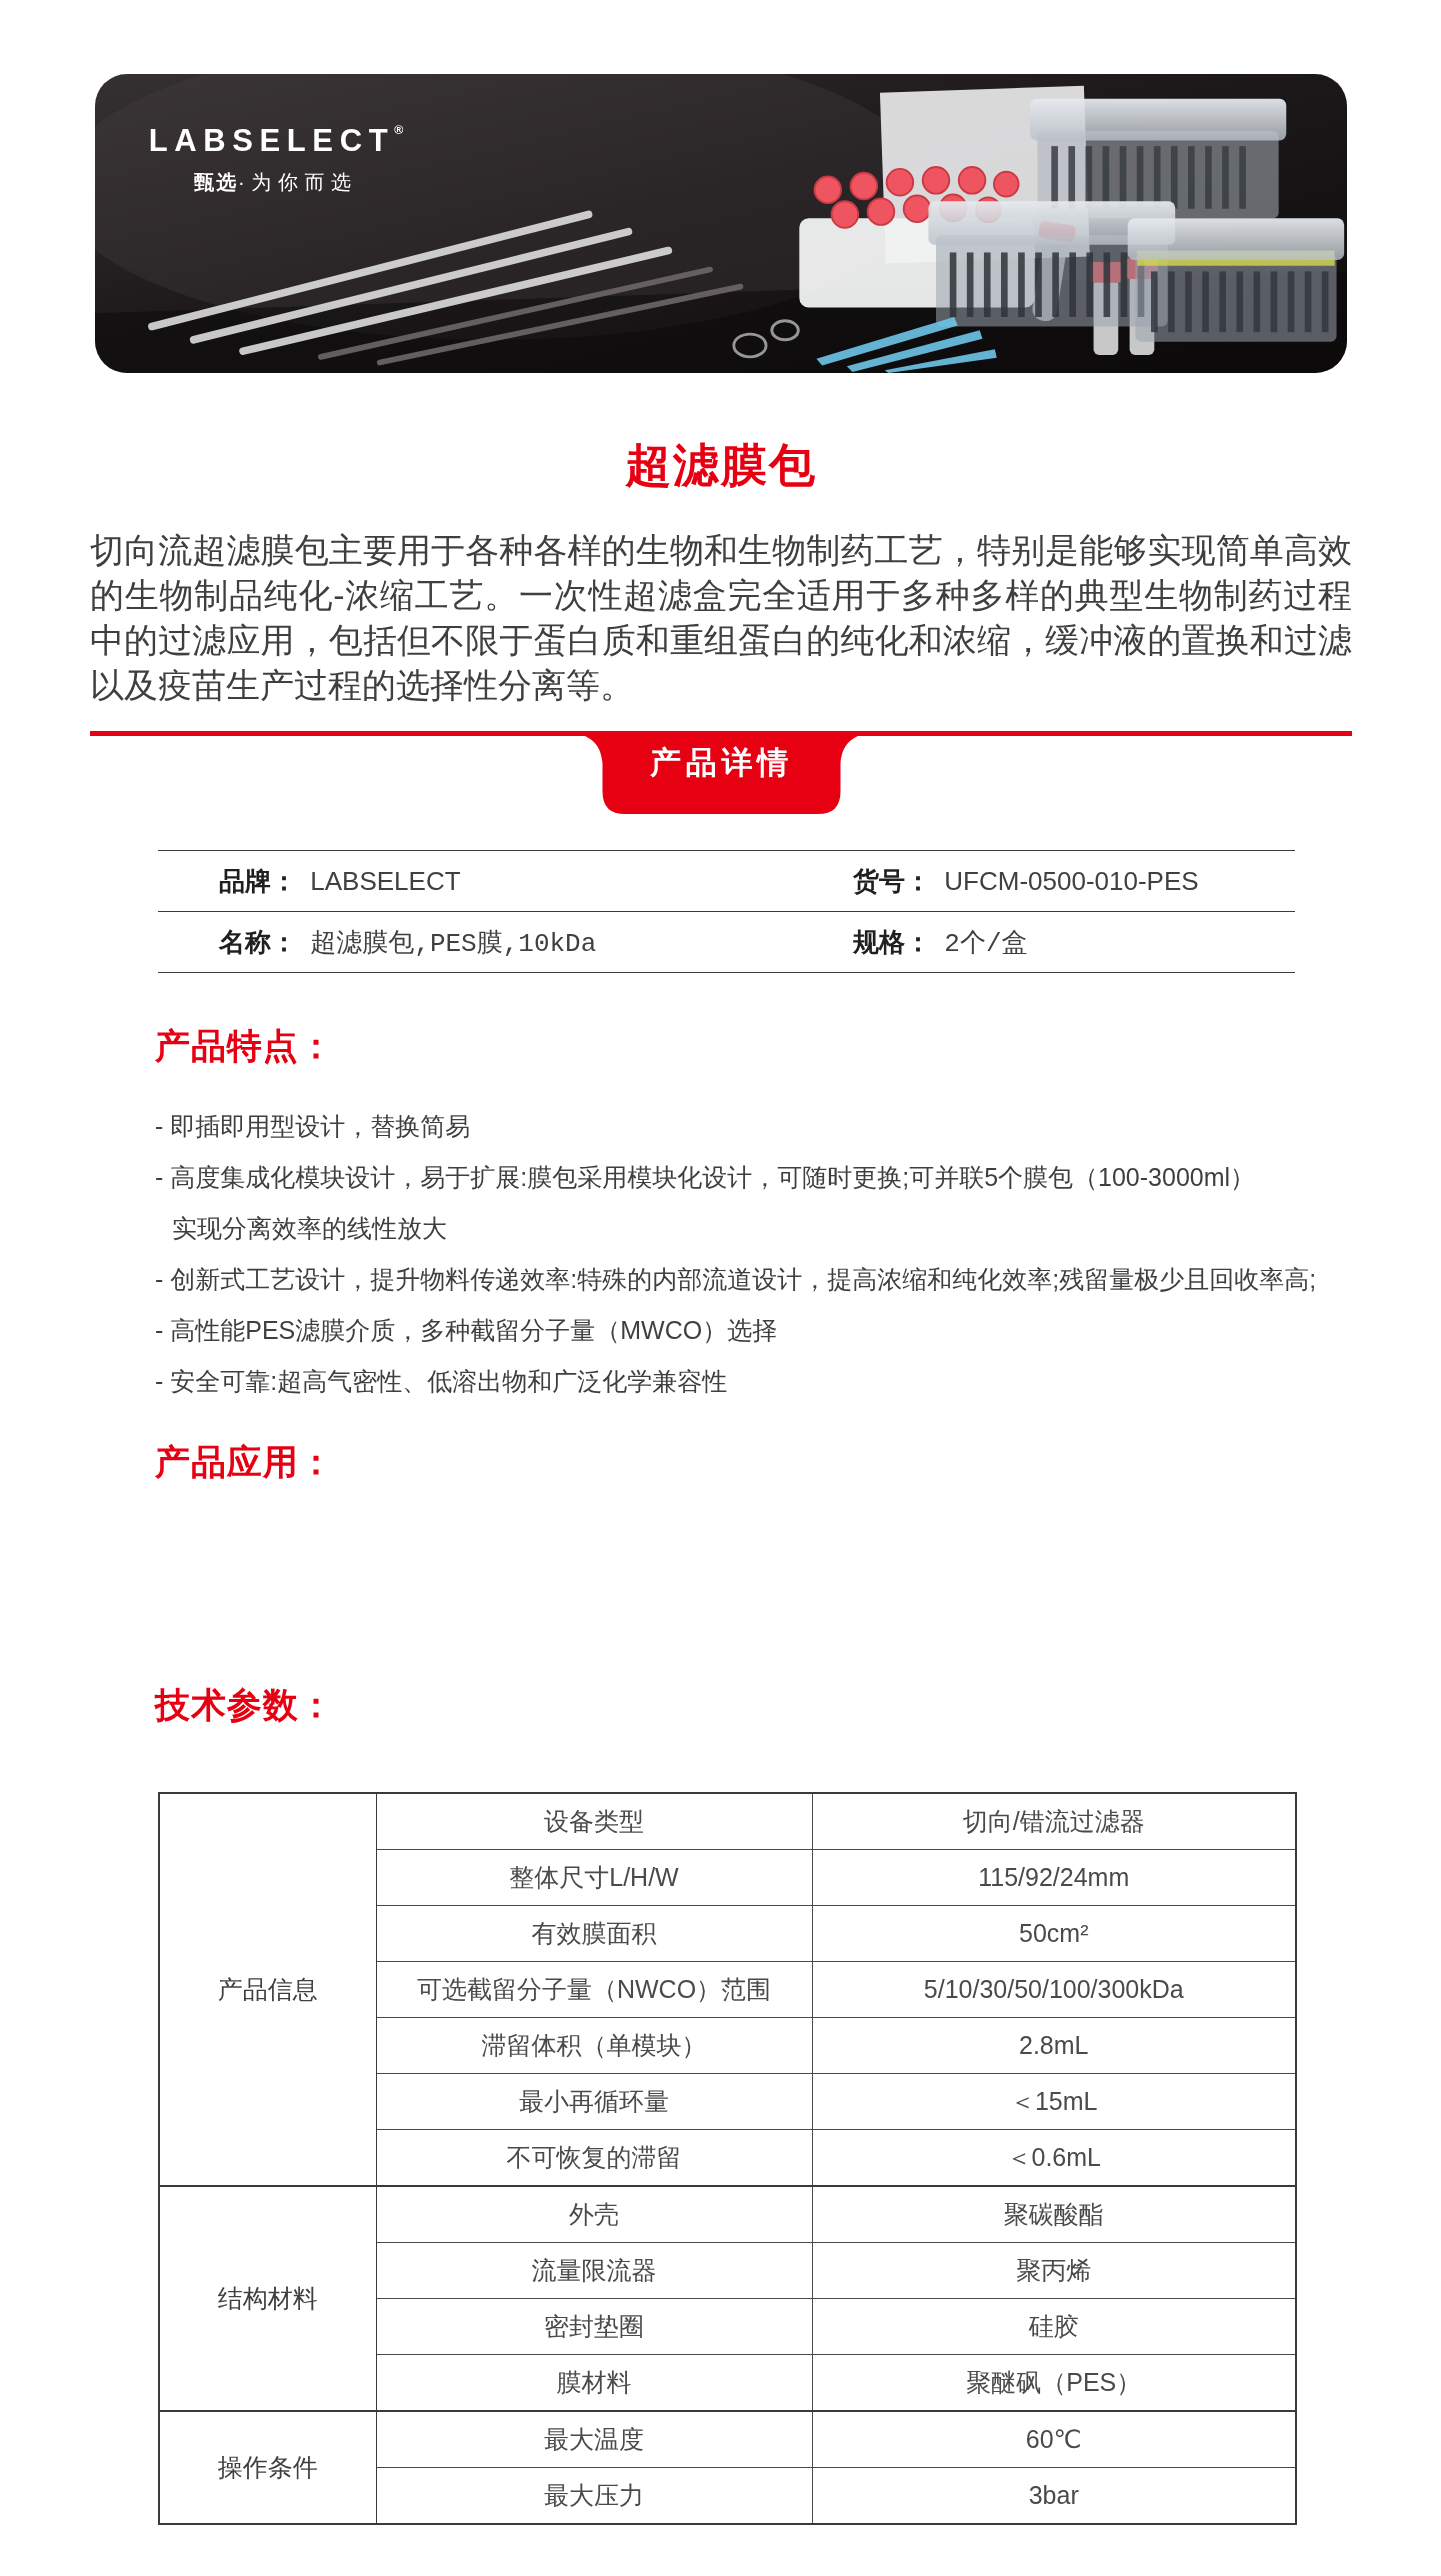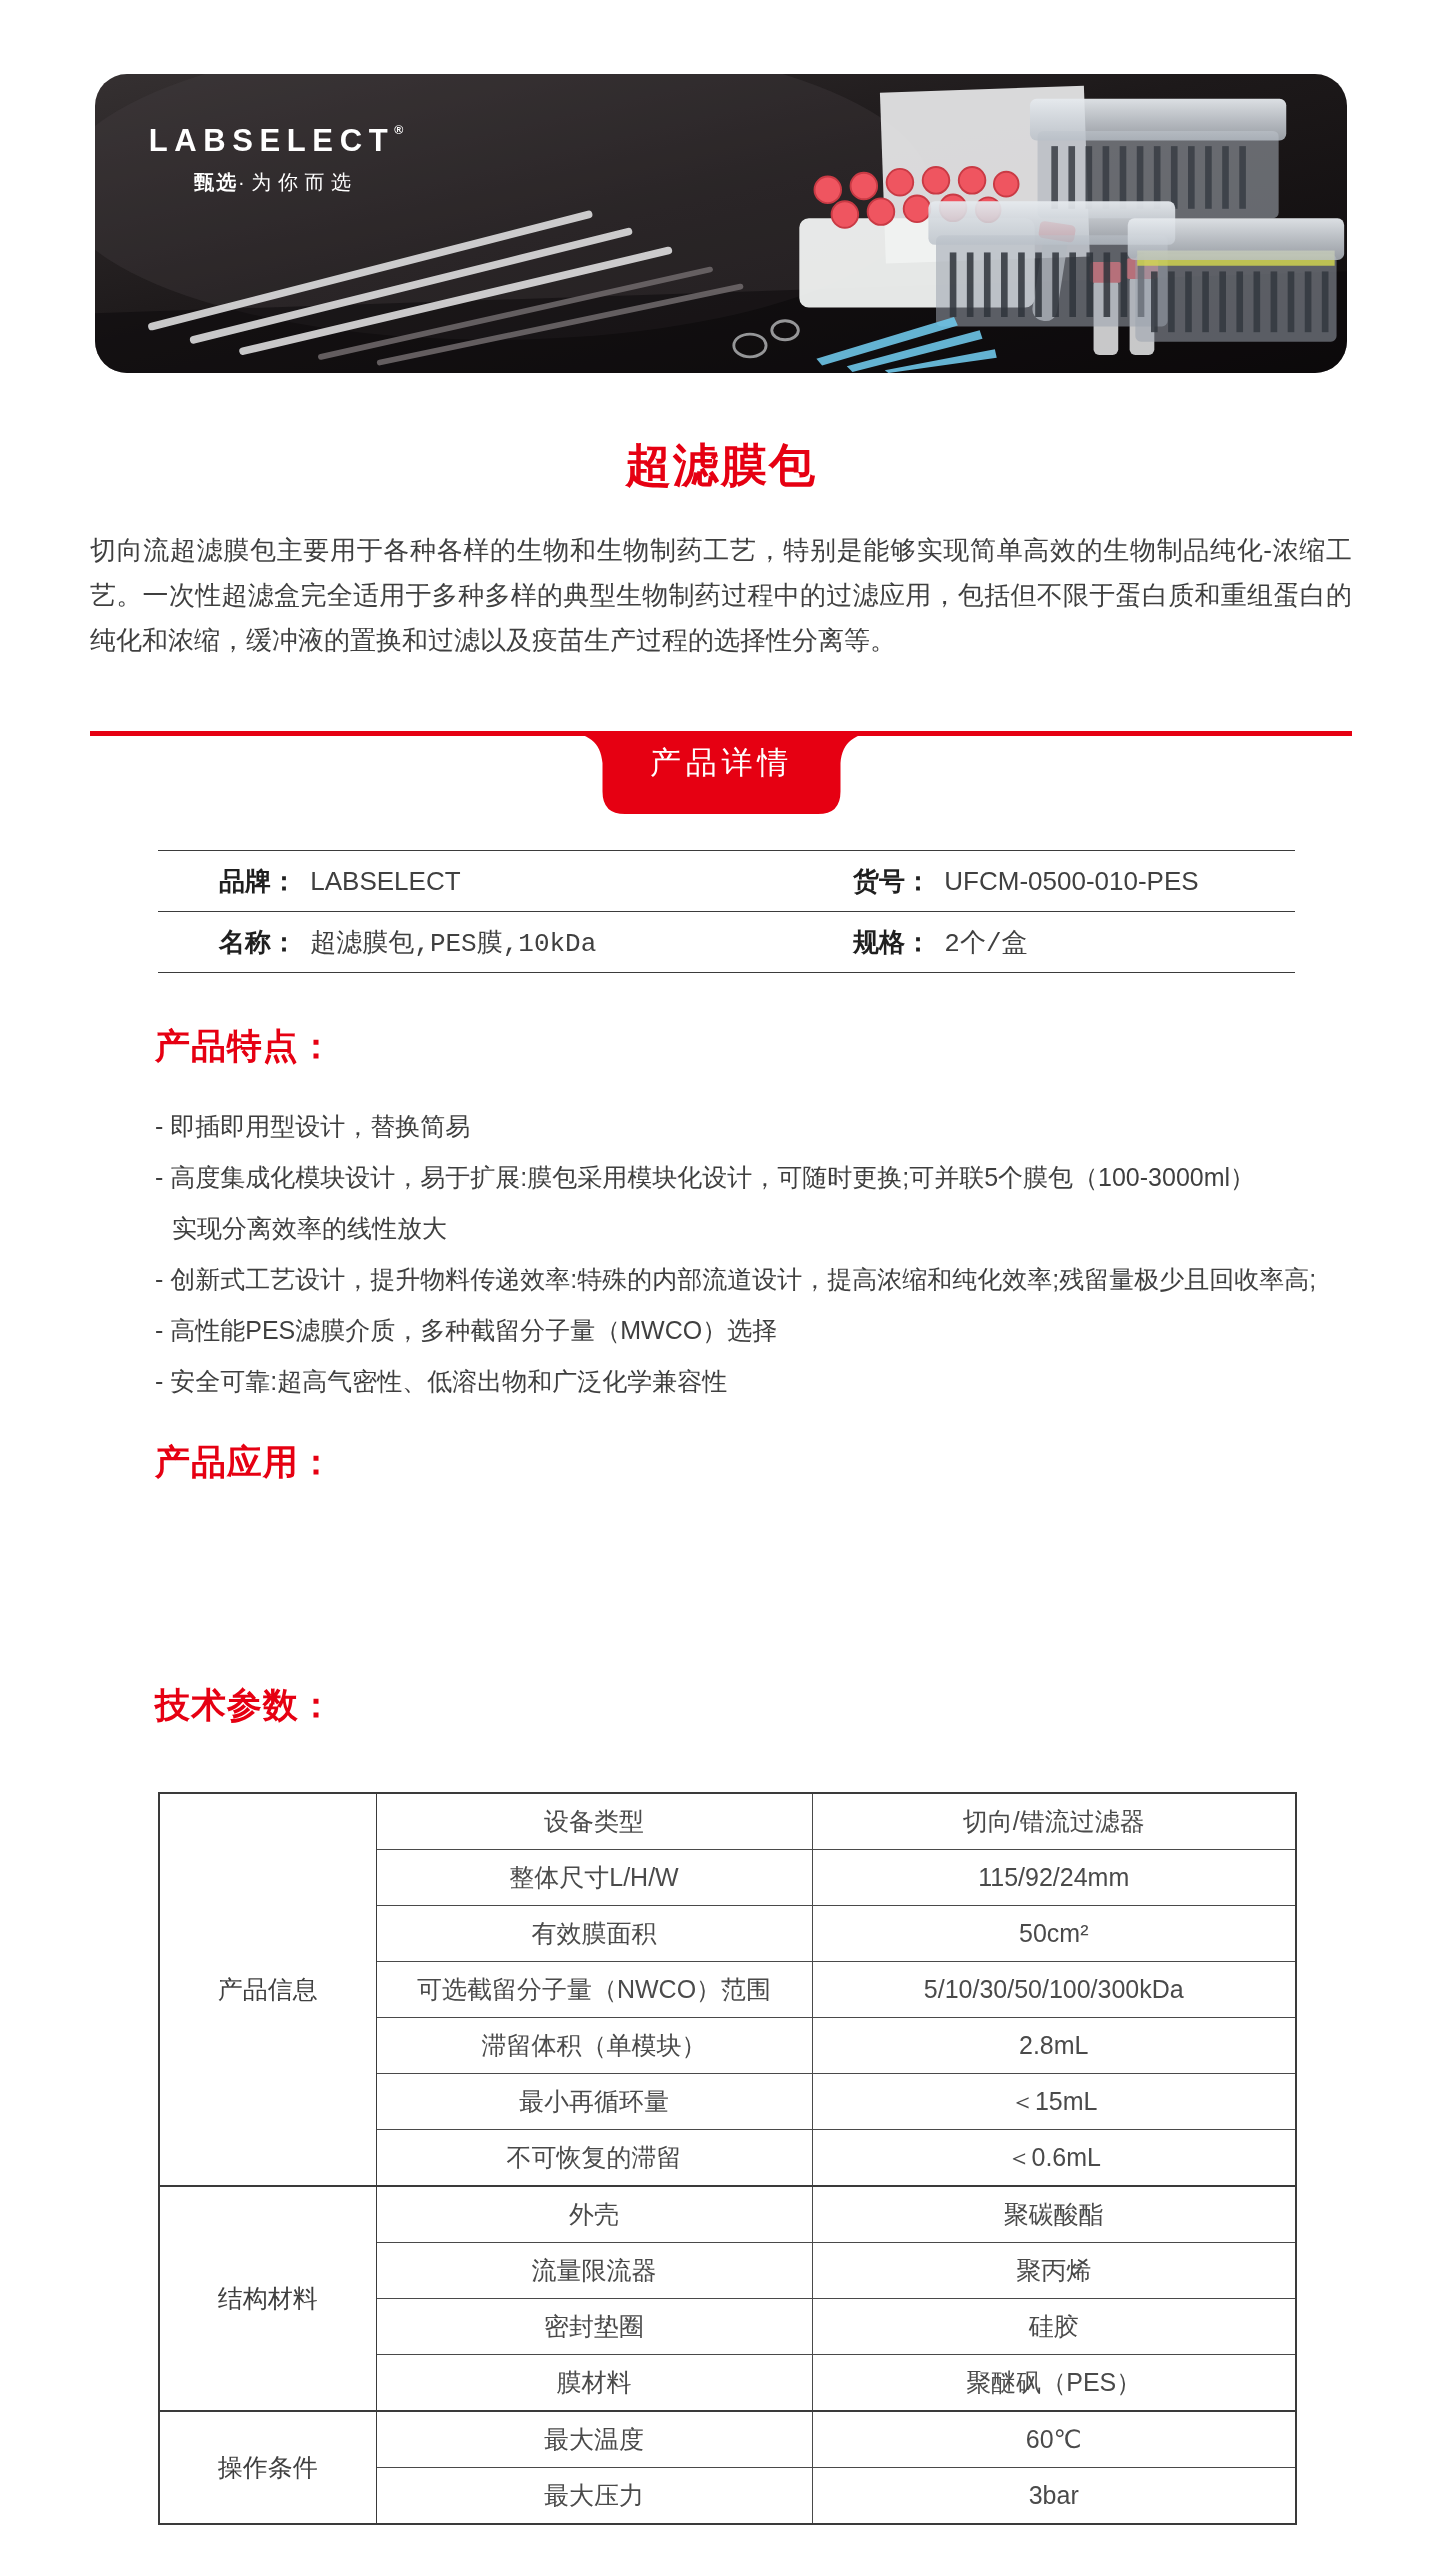--- a/index.html
+++ b/index.html
@@ -11,28 +11,28 @@
   .banner svg{display:block;position:absolute;left:0;top:0;}
   .brand{position:absolute;left:53px;top:49px;width:256px;text-align:center;color:#ffffff;}
   .brand .logo{font-size:31px;font-weight:bold;letter-spacing:6.6px;white-space:nowrap;}
   .brand .logo sup{font-size:12.3px;letter-spacing:0;vertical-align:17px;}
   .brand .tagline{margin-top:9.5px;font-size:20px;letter-spacing:6.6px;white-space:nowrap;}
   .brand .tagline .lead{font-weight:bold;letter-spacing:1.9px;}
 
   
   .page-title{position:absolute;left:90px;top:435px;width:1262px;text-align:center;
               font-size:46px;font-weight:bold;color:#e60012;letter-spacing:1.9px;}
-  .intro{position:absolute;left:90px;top:528px;width:1262px;font-size:26px;line-height:45px;
+  .intro{position:absolute;left:90px;top:528px;width:1262px;font-size:34px;line-height:45px;
          text-align:justify;color:#3f3f3f;}
 
   
   .ribbon-line{position:absolute;left:90px;top:731px;width:1262px;height:4.7px;background:#e60012;}
   .ribbon-tab{position:absolute;left:560px;top:731px;width:323px;height:85px;}
   .ribbon-label{position:absolute;left:560px;top:742px;width:323px;text-align:center;
-                font-size:31px;font-weight:normal;color:#ffffff;letter-spacing:4.7px;}
+                font-size:31px;font-weight:bold;color:#ffffff;letter-spacing:4.7px;}
 
   
   .info-table{position:absolute;left:158px;top:850px;width:1137px;
               border-top:1.9px solid #3b3b3b;border-bottom:1.9px solid #3b3b3b;}
   .info-row{display:flex;height:60px;align-items:center;}
   .info-row + .info-row{border-top:1.9px solid #3b3b3b;font-family:Liberation Mono, monospace;}
   .info-cell{display:flex;align-items:center;font-size:26px;}
   .info-cell.c1{width:695px;padding-left:61px;box-sizing:border-box;}
   .info-cell.c2{flex:1;}
   .info-label{font-weight:bold;color:#1f1f1f;text-align:center;}

